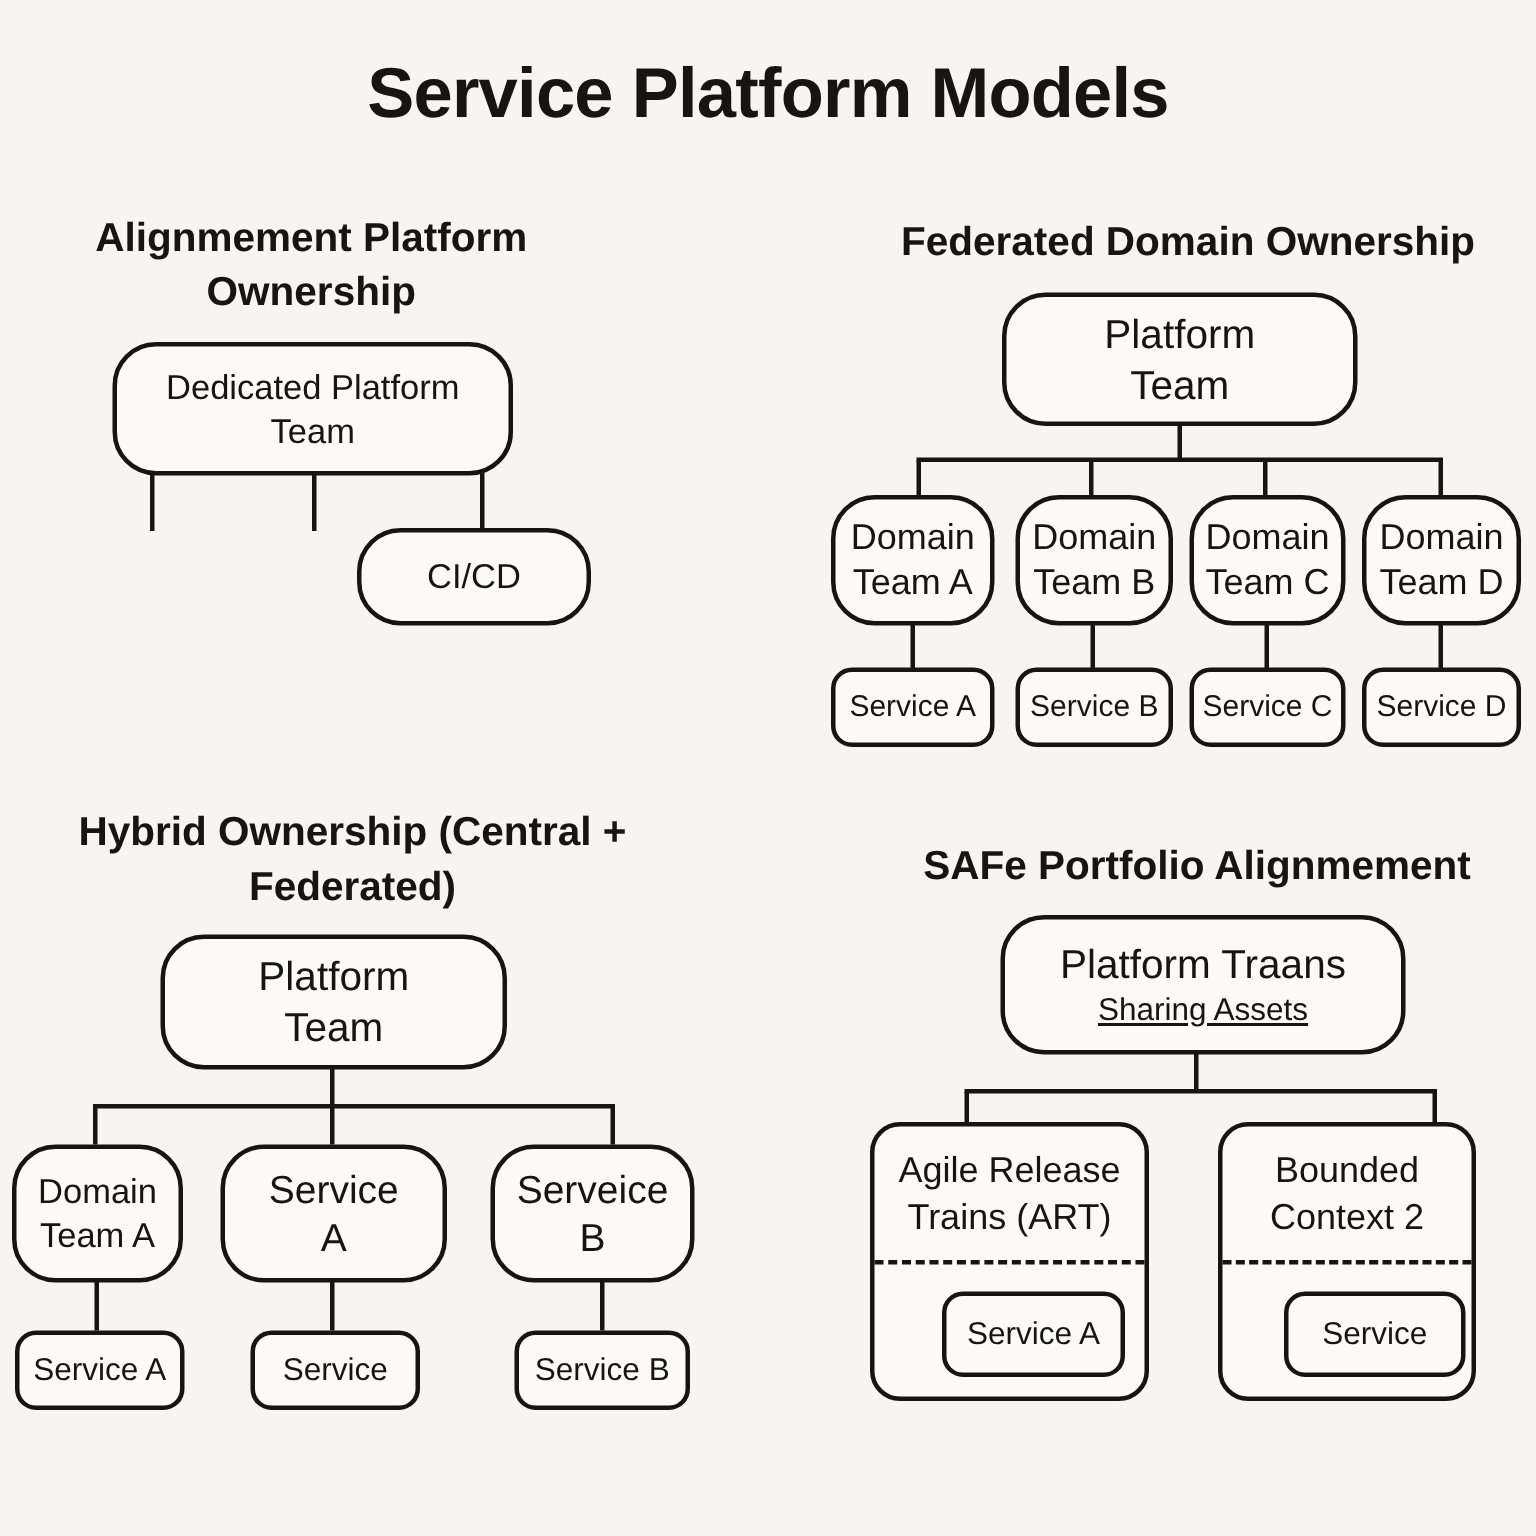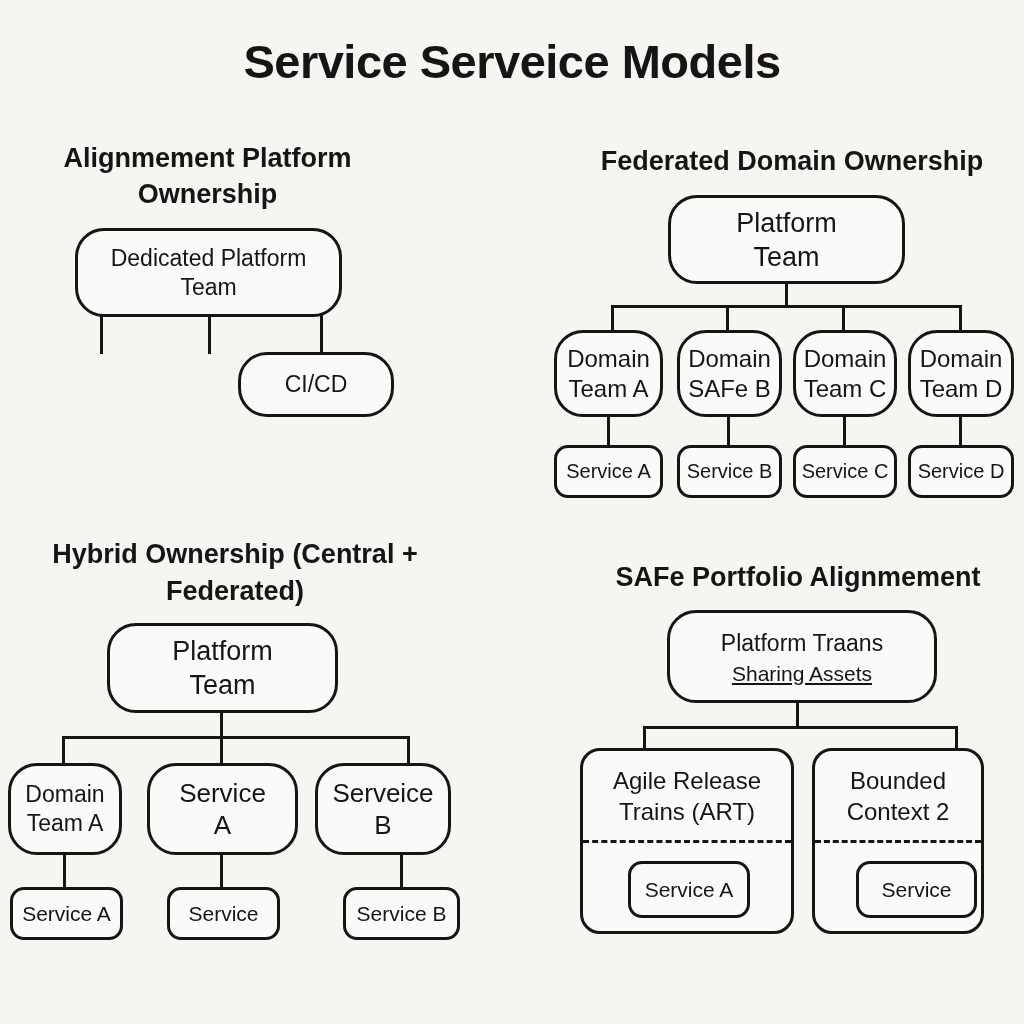--- a/index.html
+++ b/index.html
@@ -74,49 +74,49 @@
   .q3-head{left:25px;top:536px;width:420px;line-height:37px;}
   .q3-root{left:107px;top:623px;width:231px;height:90px;font-size:27px;line-height:34px;}
   .q3-stem{left:220px;top:711px;height:26px;}
   .q3-bus{left:62px;top:736px;width:348px;}
   .q3-d1{left:62px;top:738px;height:25px;}
   .q3-d2{left:220px;top:738px;height:25px;}
   .q3-d3{left:407px;top:738px;height:25px;}
   .q3-mid{top:763px;height:92px;}
   .q3-dta{left:8px;width:114px;font-size:23px;line-height:29px;}
   .q3-sva{left:147px;width:151px;font-size:26px;line-height:32px;}
-  .q3-svb{left:315px;width:136px;font-size:26px;line-height:32px;}
+  .q3-svb{left:327px;width:136px;font-size:26px;line-height:32px;}
   .q3-c1{left:63px;top:853px;height:34px;}
   .q3-c2{left:220px;top:853px;height:34px;}
   .q3-c3{left:400px;top:853px;height:34px;}
   .q3-bot{top:887px;height:53px;font-size:21px;border-radius:14px;}
   .q3-b1{left:10px;width:113px;}
   .q3-b2{left:167px;width:113px;}
   .q3-b3{left:343px;width:117px;}
   
   .q4-head{left:570px;top:559px;width:456px;}
   .q4-root{left:667px;top:610px;width:270px;height:93px;}
-  .q4-root .big{font-size:23px;line-height:33px;}
+  .q4-root .big{font-size:27px;line-height:33px;}
   .q4-root .small{font-size:21px;line-height:27px;text-decoration:underline;}
   .q4-stem{left:796px;top:701px;height:26px;}
   .q4-bus{left:643px;top:726px;width:315px;}
   .q4-d1{left:643px;top:728px;height:21px;}
   .q4-d2{left:955px;top:728px;height:21px;}
-  .q4-art{left:580px;top:748px;width:214px;height:186px;}
+  .q4-art{left:580px;top:748px;width:186px;height:186px;}
   .q4-bc{left:812px;top:748px;width:172px;height:186px;}
   .q4-art-svc{left:45px;top:110px;width:122px;height:57px;}
   .q4-bc-svc{left:41px;top:110px;width:121px;height:57px;}
   .q4-lean{left:668px;top:953px;width:264px;height:58px;font-size:25px;}
 </style>
 </head>
 <body>
 
 <div id="canvas">
 
-  <div class="main-title">Service Serveice Models</div>
+  <div class="main-title">Service Platform Models</div>
 
   <div class="qhead q1-head">
     <span>Alignmement Platform</span>
     <span>Ownership</span>
   </div>
   <div class="box q1-root">
     <span>Dedicated Platform</span>
     <span>Team</span>
   </div>
   <div class="vline q1-l1"></div>
@@ -137,21 +137,21 @@
   <div class="vline q2-d2"></div>
   <div class="vline q2-d3"></div>
   <div class="vline q2-d4"></div>
 
   <div class="box q2-team q2-tA">
     <span>Domain</span>
     <span>Team A</span>
   </div>
   <div class="box q2-team q2-tB">
     <span>Domain</span>
-    <span>SAFe B</span>
+    <span>Team B</span>
   </div>
   <div class="box q2-team q2-tC">
     <span>Domain</span>
     <span>Team C</span>
   </div>
   <div class="box q2-team q2-tD">
     <span>Domain</span>
     <span>Team D</span>
   </div>
 

